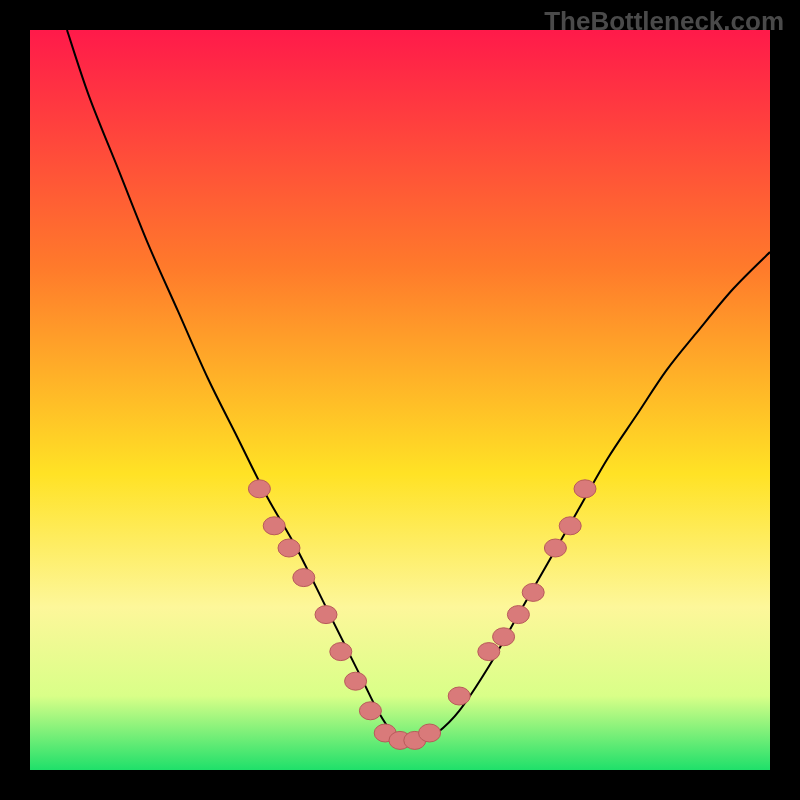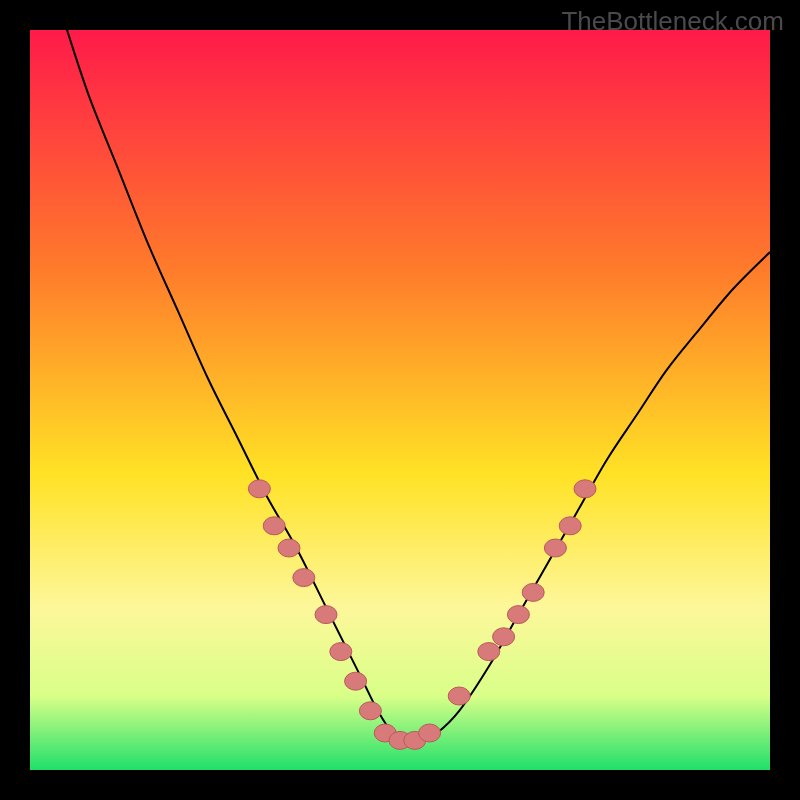--- a/index.html
+++ b/index.html
@@ -39,21 +39,21 @@
     top: 0;
     width: 100%;
     height: 100%;
   }
   .watermark {
     position: absolute;
     top: 6px;
     right: 16px;
     font-family: Arial, Helvetica, sans-serif;
     font-size: 26px;
-    font-weight: 400;
+    font-weight: 700;
     color: #4a4a4a;
   }
 </style>
 </head>
 <body>
 
 <div class="frame">
   <div class="plot">
     <svg class="gradient" viewBox="0 0 740 740" preserveAspectRatio="none">
       <defs>

